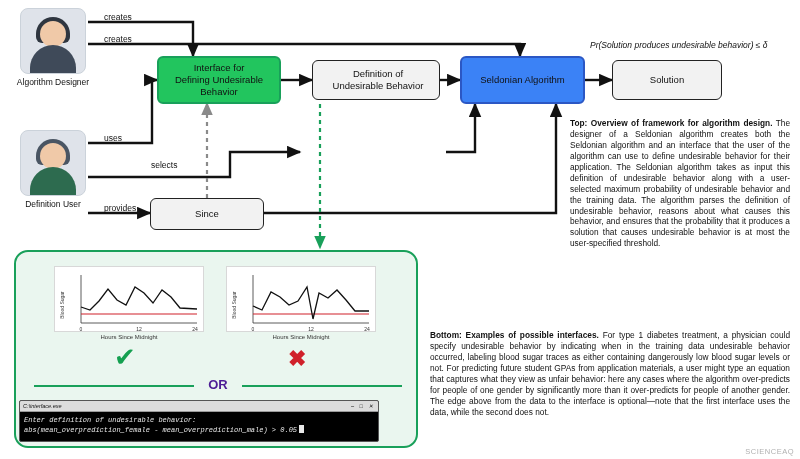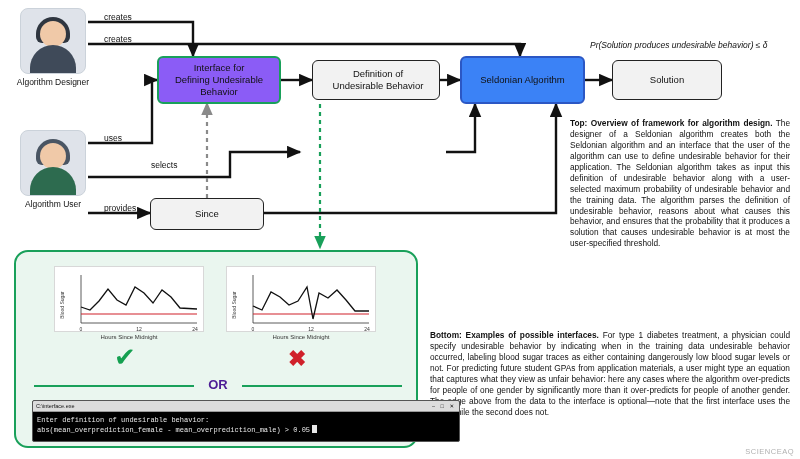--- a/index.html
+++ b/index.html
@@ -30,21 +30,21 @@
     align-items: center;
     justify-content: center;
     text-align: center;
     font-size: 9.5px;
     line-height: 1.25;
     color: #111;
     padding: 2px 4px;
   }
   .box.green {
     border: 2px solid #19a05a;
-    background: #8b5cf6;
+    background: #22c55e;
   }
   .box.blue {
     border: 2px solid #2b57c4;
     background: #3b82f6;
   }
   .box.plain {
     background: #f2f2f2;
   }
 
   
@@ -230,21 +230,21 @@
     </div>
     <div class="avatar-label">Algorithm Designer</div>
   </div>
 
   <div class="abs avatar-wrap" style="left:14px; top:130px; width:78px;">
     <div class="avatar" style="margin:0 auto;">
       <div class="hair" style="background:#4a5563;"></div>
       <div class="head" style="background:#f0c9a8;"></div>
       <div class="body" style="background:#2d6b4f;"></div>
     </div>
-    <div class="avatar-label">Algorithm User</div>
+    <div class="avatar-label">Definition User</div>
   </div>
 
   <div class="abs edge-label" style="left:104px; top:12px;">creates</div>
   <div class="abs edge-label" style="left:104px; top:34px;">creates</div>
   <div class="abs edge-label" style="left:104px; top:133px;">uses</div>
   <div class="abs edge-label" style="left:104px; top:160px;padding-left:47px;">selects</div>
   <div class="abs edge-label" style="left:104px; top:203px;">provides</div>
 
   <div class="abs box green" style="left:157px; top:56px; width:124px; height:48px; white-space:pre-line;">Interface for
 Defining Undesirable
@@ -302,21 +302,21 @@
 
     <div class="abs check" style="left:98px; top:92px;">✔</div>
     <div class="abs cross" style="left:272px; top:96px;">✖</div>
 
     <svg class="abs" style="left:0; top:126px; width:404px; height:16px;" width="404" height="16">
       <line x1="18" y1="8" x2="178" y2="8" stroke="#19a05a" stroke-width="2"></line>
       <line x1="226" y1="8" x2="386" y2="8" stroke="#19a05a" stroke-width="2"></line>
     </svg>
     <div class="abs or-text" style="left:178px; top:125px; width:48px;">OR</div>
 
-    <div class="abs terminal" style="left:16px; top:148px; width:428px; height:42px;">
+    <div class="abs terminal" style="left:3px; top:148px; width:360px; height:42px;font-style:italic;">
       <div class="term-bar">
         <span class="term-title">C:\interface.exe</span>
         <span class="term-btns">–  □  ✕</span>
       </div>
       <div class="term-body">
         <div>Enter definition of undesirable behavior:</div>
         <div><span>abs(mean_overprediction_female - mean_overprediction_male) &gt; 0.05</span><span class="cursor"></span></div>
       </div>
     </div>
   </div>

